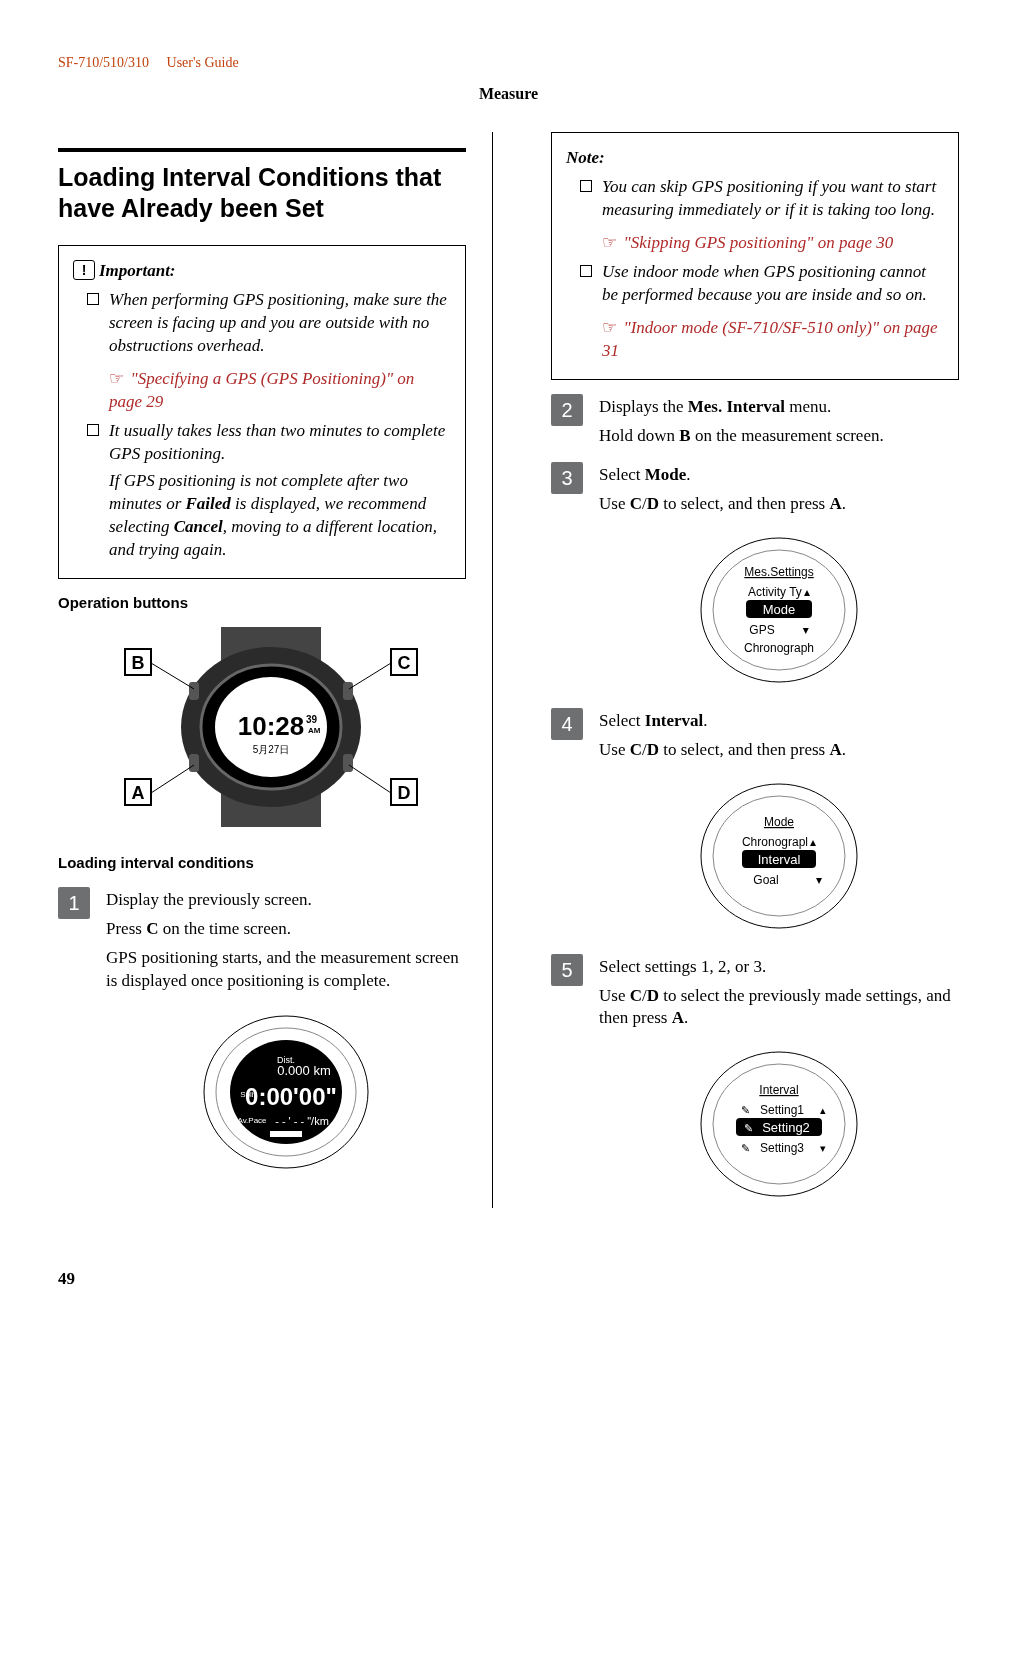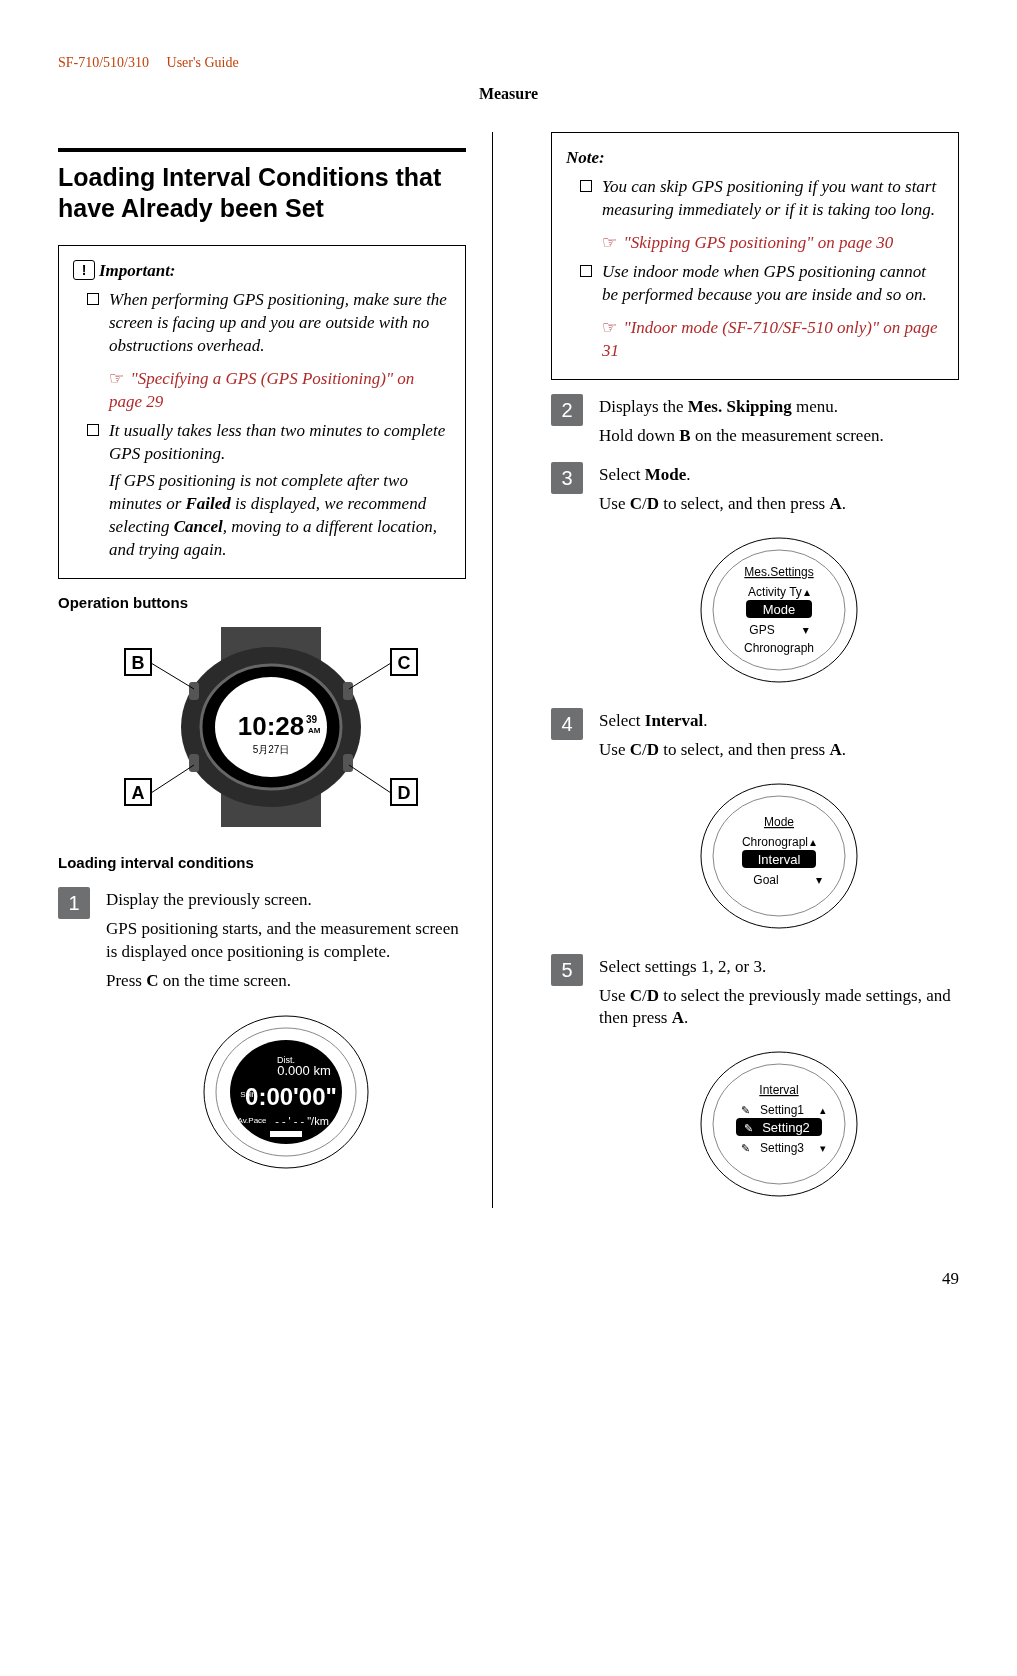--- a/index.html
+++ b/index.html
@@ -66,21 +66,21 @@
   }
   .step-body{flex:1;}
   .step-body p{margin:6px 0 0 0;}
   .step-body p:first-child{margin-top:2px;}
   .step-body .lead{margin-top:0;}
   b,.b{font-weight:700;}
   
   .watch-wrap{display:flex;justify-content:center;margin:14px 0 4px 0;}
   .w-big{margin-left:18px;}
   svg{display:block;}
-  .pg{margin-top:60px;text-align:right;font-weight:400;}
+  .pg{margin-top:60px;text-align:left;font-weight:700;}
   .posrel{position:relative;}
 </style>
 </head>
 <body>
 
 <div class="top-header">
   <span>SF-710/510/310</span>
   &nbsp;&nbsp;&nbsp;
   <span>User's Guide</span>
 </div>
@@ -153,24 +153,24 @@
         <text x="313" y="172" font-family="Arial" font-size="18" font-weight="700" text-anchor="middle">D</text>
       </svg>
     </div>
 
     <div class="h2">Loading interval conditions</div>
 
     <div class="step-row">
       <div class="step-num">1</div>
       <div class="step-body">
         <p class="lead">Display the previously screen.</p>
+        <p>
+          <span>Press </span><b>C</b><span> on the time screen.</span>
+        </p>
         <p>GPS positioning starts, and the measurement screen is displayed once positioning is complete.</p>
-        <p>
-          <span>Press </span><b>C</b><span> on the time screen.</span>
-        </p>
         <div class="watch-wrap">
           <svg width="180" height="170" viewBox="0 0 180 170">
             <ellipse cx="90" cy="85" rx="82" ry="76" fill="#fff" stroke="#000"></ellipse>
             <ellipse cx="90" cy="85" rx="70" ry="64" fill="#fff" stroke="#888"></ellipse>
             <ellipse cx="90" cy="85" rx="56" ry="52" fill="#000"></ellipse>
             <text x="90" y="56" fill="#fff" font-family="Arial" font-size="9" text-anchor="middle">Dist.</text>
             <text x="108" y="68" fill="#fff" font-family="Arial" font-size="13" text-anchor="middle">0.000 km</text>
             <text x="52" y="90" fill="#fff" font-family="Arial" font-size="8" text-anchor="middle">Split</text>
             <text x="95" y="98" fill="#fff" font-family="Arial" font-size="24" font-weight="700" text-anchor="middle">0:00'00"</text>
             <text x="56" y="116" fill="#fff" font-family="Arial" font-size="8" text-anchor="middle">Av.Pace</text>
@@ -204,21 +204,21 @@
             <span class="ref">"Indoor mode (SF-710/SF-510 only)" on page 31</span>
           </div>
         </li>
       </ul>
     </div>
 
     <div class="step-row">
       <div class="step-num">2</div>
       <div class="step-body">
         <p class="lead">
-          <span>Displays the </span><b>Mes. Skipping</b><span> menu.</span>
+          <span>Displays the </span><b>Mes. Interval</b><span> menu.</span>
         </p>
         <p>
           <span>Hold down </span><b>B</b><span> on the measurement screen.</span>
         </p>
       </div>
     </div>
 
     <div class="step-row">
       <div class="step-num">3</div>
       <div class="step-body">

